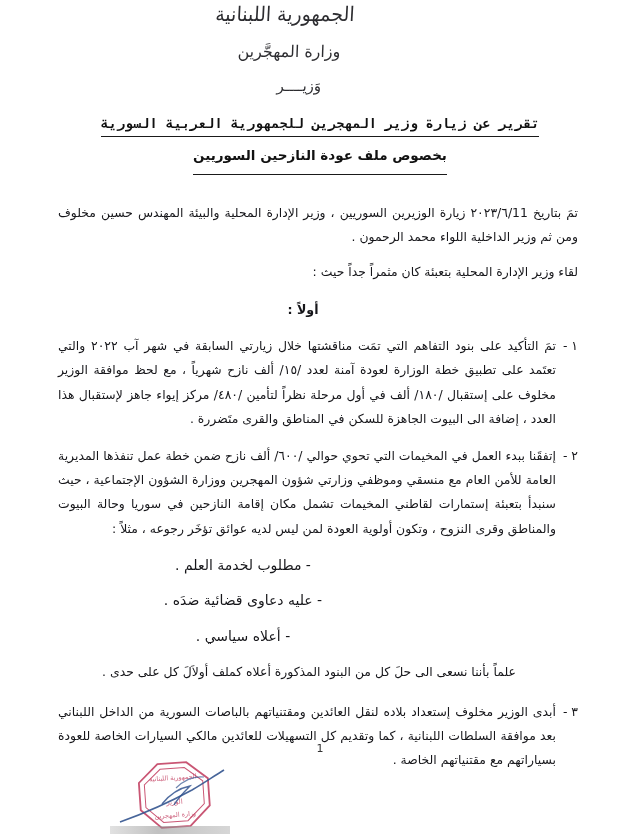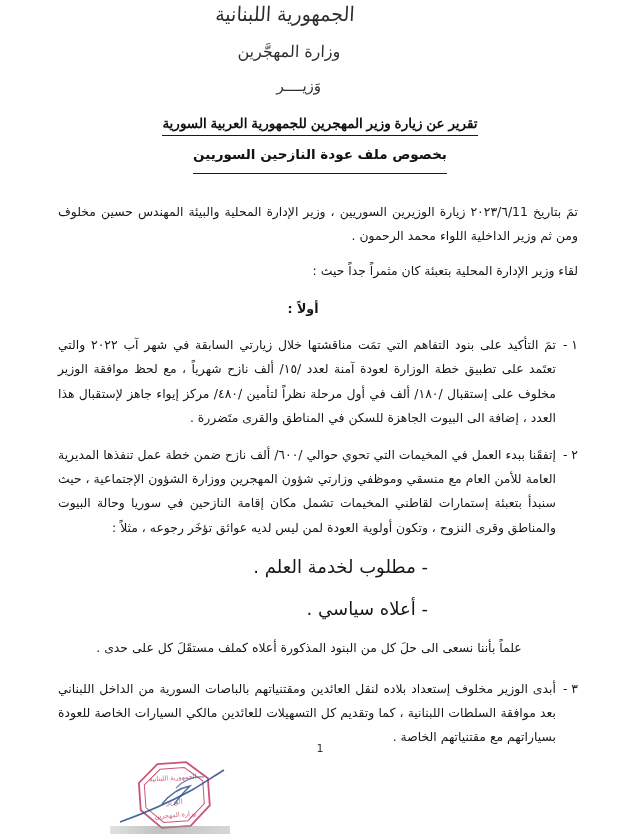--- a/index.html
+++ b/index.html
@@ -60,21 +60,21 @@
     letter-spacing: 1px;
   }
 
   
   .doc-title-wrap {
     text-align: center;
     margin-top: 18px;
   }
   .doc-title {
     display: inline-block;
-    font-family: Liberation Sans, sans-serif;
+    font-family: Liberation Mono, monospace;
     font-size: 13.5px;
     font-weight: bold;
     border-bottom: 1.4px solid #1a1a1a;
     padding-bottom: 1px;
     line-height: 1.5;
     color: #111;
   }
   .doc-subtitle-wrap {
     text-align: center;
     margin-top: 8px;
@@ -134,24 +134,25 @@
     line-height: 1.95;
   }
 
   .bullets {
     margin: 10px 150px 6px 0;
     padding: 0;
     list-style: none;
     text-align: right;
   }
   .bullets li {
-    font-size: 18px;
+    font-size: 14px;
     line-height: 1.6;
     margin-bottom: 13px;
     white-space: nowrap;
+    text-align: center;
   }
 
   .note-line {
     margin: 2px 0 16px 0;
     font-size: 12.4px;
     text-align: center;
     padding-right: 18px;
   }
 
   
@@ -230,24 +231,25 @@
       <span class="item-text">تمَ التأكيد على بنود التفاهم التي تمَت مناقشتها خلال زيارتي السابقة في شهر آب ٢٠٢٢ والتي تعتَمد على تطبيق خطة الوزارة لعودة آمنة لعدد /١٥/ ألف نازح شهرياً ، مع لحظ موافقة الوزير مخلوف على إستقبال /١٨٠/ ألف في أول مرحلة نظراً لتأمين /٤٨٠/ مركز إيواء جاهز لإستقبال هذا العدد ، إضافة الى البيوت الجاهزة للسكن في المناطق والقرى متَضررة .</span>
     </div>
 
     <div class="item">
       <span class="item-num">٢ -</span>
       <span class="item-text">إتفقَنا ببدء العمل في المخيمات التي تحوي حوالي /٦٠٠/ ألف نازح ضمن خطة عمل تنفذها المديرية العامة للأمن العام مع منسقي وموظفي وزارتي شؤون المهجرين ووزارة الشؤون الإجتماعية ، حيث سنبدأ بتعبئة إستمارات لقاطني المخيمات تشمل مكان إقامة النازحين في سوريا وحالة البيوت والمناطق وقرى النزوح ، وتكون أولوية العودة لمن ليس لديه عوائق تؤخَر رجوعه ، مثلاً :</span>
     </div>
 
     <ul class="bullets">
       <li>- مطلوب لخدمة العلم .</li>
+      <li>- عليه دعاوى قضائية ضدَه .</li>
       <li>- أعلاه سياسي .</li>
     </ul>
 
-    <p class="note-line">علماً بأننا نسعى الى حلَ كل من البنود المذكورة أعلاه كملف مستقَلَ كل على حدى .</p>
+    <p class="note-line">علماً بأننا نسعى الى حلَ كل من البنود المذكورة أعلاه كملف أولاَلَ كل على حدى .</p>
 
     <div class="item">
       <span class="item-num">٣ -</span>
       <span class="item-text">أبدى الوزير مخلوف إستعداد بلاده لنقل العائدين ومقتنياتهم بالباصات السورية من الداخل اللبناني بعد موافقة السلطات اللبنانية ، كما وتقديم كل التسهيلات للعائدين مالكي السيارات الخاصة للعودة بسياراتهم مع مقتنياتهم الخاصة .</span>
     </div>
 
   </div>
 
   <div class="page-number">1</div>
 

